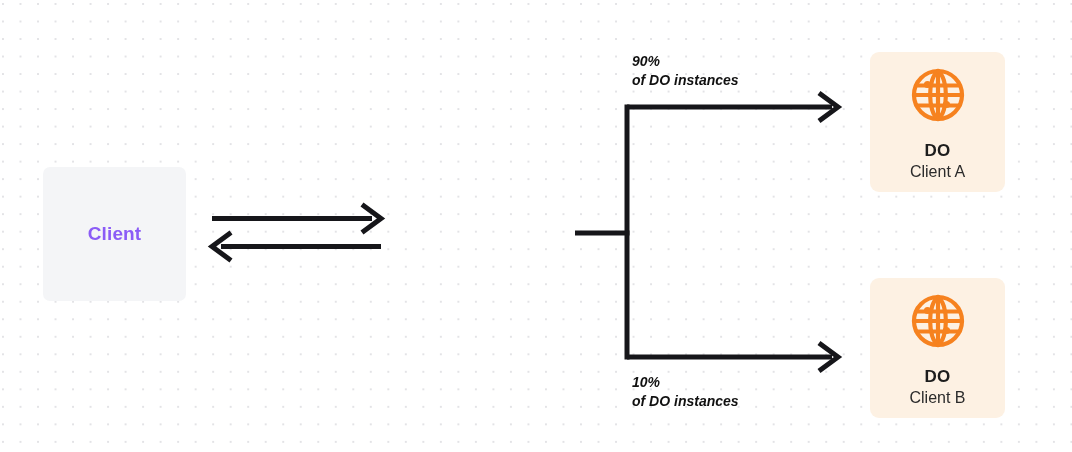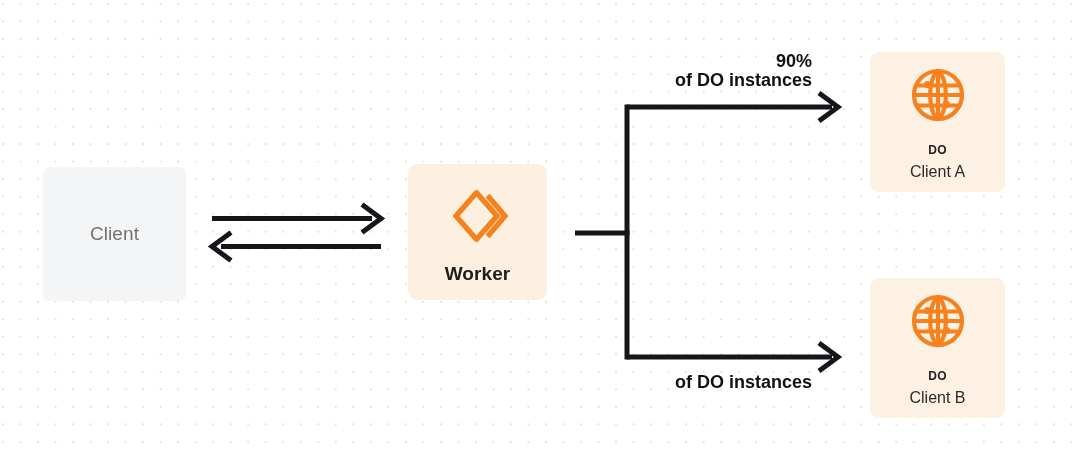--- a/index.html
+++ b/index.html
@@ -37,22 +37,22 @@
   #client-node {
     left: 43px;
     top: 167px;
     width: 143px;
     height: 134px;
     background: #f4f5f7;
     border-radius: 7px;
   }
   #client-node .node-title {
     font-size: 19px;
-    font-weight: normal;
-    color: #737373;
+    font-weight: bold;
+    color: #8b5cf6;
     letter-spacing: 0.1px;
   }
 
   
   #worker-node {
     left: 408px;
     top: 164px;
     width: 139px;
     height: 136px;
     background: #fdf0e1;
@@ -77,21 +77,21 @@
     background: #fdf1e3;
     border-radius: 9px;
   }
   #do-a-node { top: 52px; }
   #do-b-node { top: 278px; }
   .do-node .globe-icon {
     margin-top: 4px;
     margin-bottom: 12px;
   }
   .do-node .do-title {
-    font-size: 12px;
+    font-size: 17px;
     font-weight: bold;
     color: #1d1d1d;
     line-height: 21px;
     letter-spacing: 0.2px;
   }
   .do-node .do-sub {
     font-size: 16px;
     font-weight: normal;
     color: #2b2b2b;
     line-height: 22px;
@@ -103,26 +103,27 @@
     left: 0;
     top: 0;
     width: 1072px;
     height: 452px;
     pointer-events: none;
   }
 
   
   .edge-label {
     position: absolute;
-    text-align: right;
-    font-size: 18px;
+    text-align: left;
+    font-size: 14px;
     font-weight: bold;
     color: #111111;
     line-height: 19px;
     white-space: nowrap;
+    font-style: italic;
   }
   #label-top {
     left: 632px;
     top: 52px;
     width: 180px;
   }
   #label-bottom {
     left: 632px;
     top: 373px;
     width: 180px;
@@ -158,34 +159,20 @@
     <g>
       <line x1="627" y1="357" x2="832" y2="357" stroke="#16161a" stroke-width="5" stroke-linecap="butt"></line>
       <polyline points="821,344.5 838,357 821,369.5" fill="none" stroke="#16161a" stroke-width="5" stroke-linecap="square" stroke-linejoin="miter"></polyline>
     </g>
   </svg>
 
   <div class="node" id="client-node">
     <div class="node-title">Client</div>
   </div>
 
-  <div class="node" id="worker-node">
-    <div class="worker-icon">
-      <svg width="62" height="62" viewBox="0 0 62 62" aria-hidden="true">
-
-        <path d="M30.5 6.5 L9 31 L30.5 55.5" fill="none" stroke="#f6821f" stroke-width="5.4" stroke-linejoin="miter" stroke-linecap="butt"></path>
-        <path d="M30.5 6.5 L52 31 L30.5 55.5" fill="none" stroke="#f6821f" stroke-width="5.4" stroke-linejoin="miter" stroke-linecap="butt" opacity="0"></path>
-
-        <path d="M28.5 6.5 L50 31 L28.5 55.5" fill="none" stroke="#f6821f" stroke-width="5.4" stroke-linejoin="miter" stroke-linecap="butt"></path>
-
-        <path d="M40.5 10.5 L58 31 L40.5 51.5" fill="none" stroke="#f6821f" stroke-width="5.4" stroke-linejoin="miter" stroke-linecap="butt"></path>
-      </svg>
-    </div>
-    <div class="node-title">Worker</div>
-  </div>
 
   <div class="node do-node" id="do-a-node">
     <div class="globe-icon">
       <svg width="58" height="58" viewBox="0 0 58 58" aria-hidden="true">
         <g fill="none" stroke="#f6821f" stroke-width="4.2" stroke-linecap="round">
           <circle cx="29" cy="29" r="24"></circle>
           <line x1="29" y1="5" x2="29" y2="53"></line>
           <line x1="7.5" y1="19.5" x2="50.5" y2="19.5"></line>
           <line x1="5" y1="29" x2="53" y2="29"></line>
           <line x1="7.5" y1="39.5" x2="50.5" y2="39.5"></line>
@@ -219,16 +206,17 @@
     <div class="do-title">DO</div>
     <div class="do-sub">Client B</div>
   </div>
 
   <div class="edge-label" id="label-top">
     <div>90%</div>
     <div>of DO instances</div>
   </div>
 
   <div class="edge-label" id="label-bottom">
+    <div>10%</div>
     <div>of DO instances</div>
   </div>
 
 </div>
 
 </body></html>

